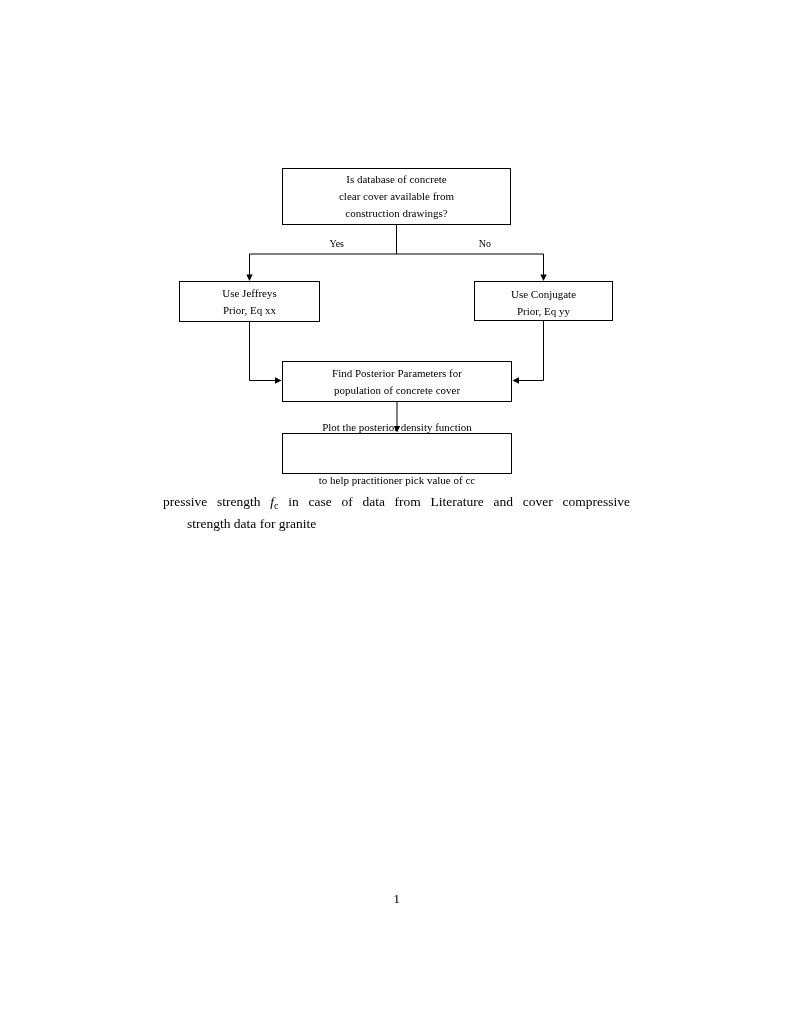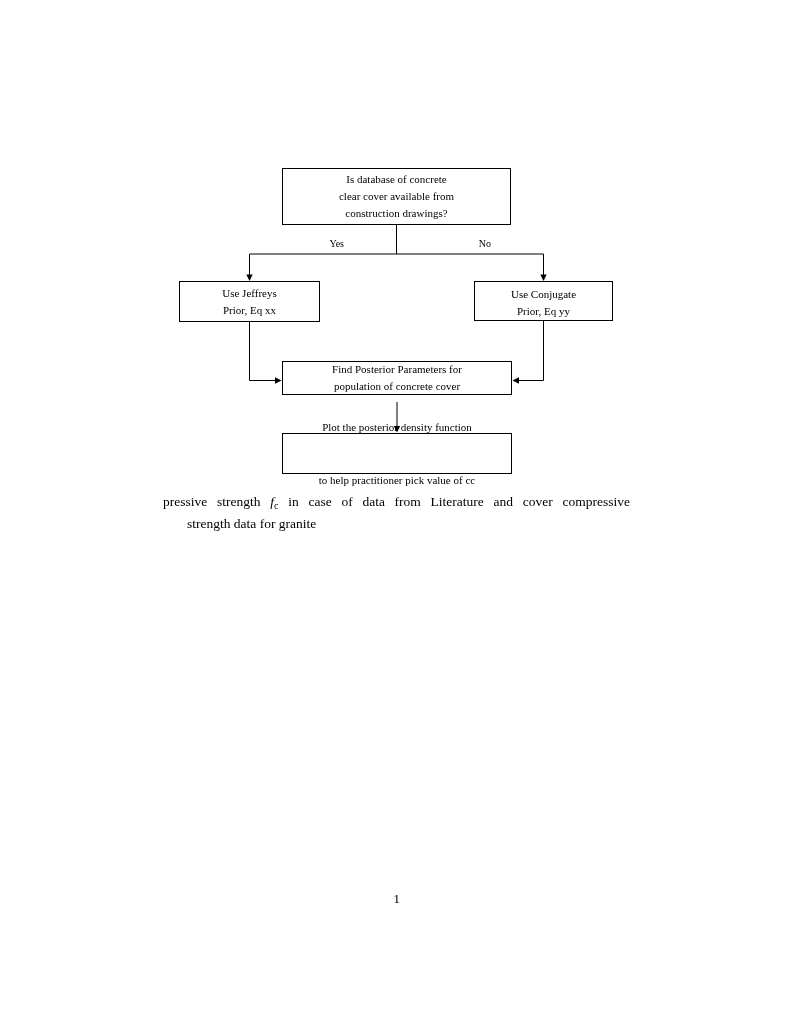--- a/index.html
+++ b/index.html
@@ -22,21 +22,21 @@
     justify-content: center;
     align-items: center;
     text-align: center;
     font-size: 11px;
     line-height: 17px;
   }
   .node div { white-space: nowrap; }
   #node-decision  { left: 282px; top: 168px; width: 229px; height: 57px; }
   #node-jeffreys  { left: 179px; top: 281px; width: 141px; height: 41px; }
   #node-conjugate { left: 474px; top: 281px; width: 139px; height: 40px; justify-content: flex-end; }
-  #node-posterior { left: 282px; top: 361px; width: 230px; height: 34px; }
+  #node-posterior { left: 282px; top: 361px; width: 230px; height: 41px; }
   #node-plot      { left: 282px; top: 433px; width: 230px; height: 41px; gap: 36px; }
   .branch-label {
     position: absolute;
     top: 235px;
     width: 44px;
     text-align: right;
     font-size: 10px;
     line-height: 17px;
   }
   #label-yes { left: 300px; }

